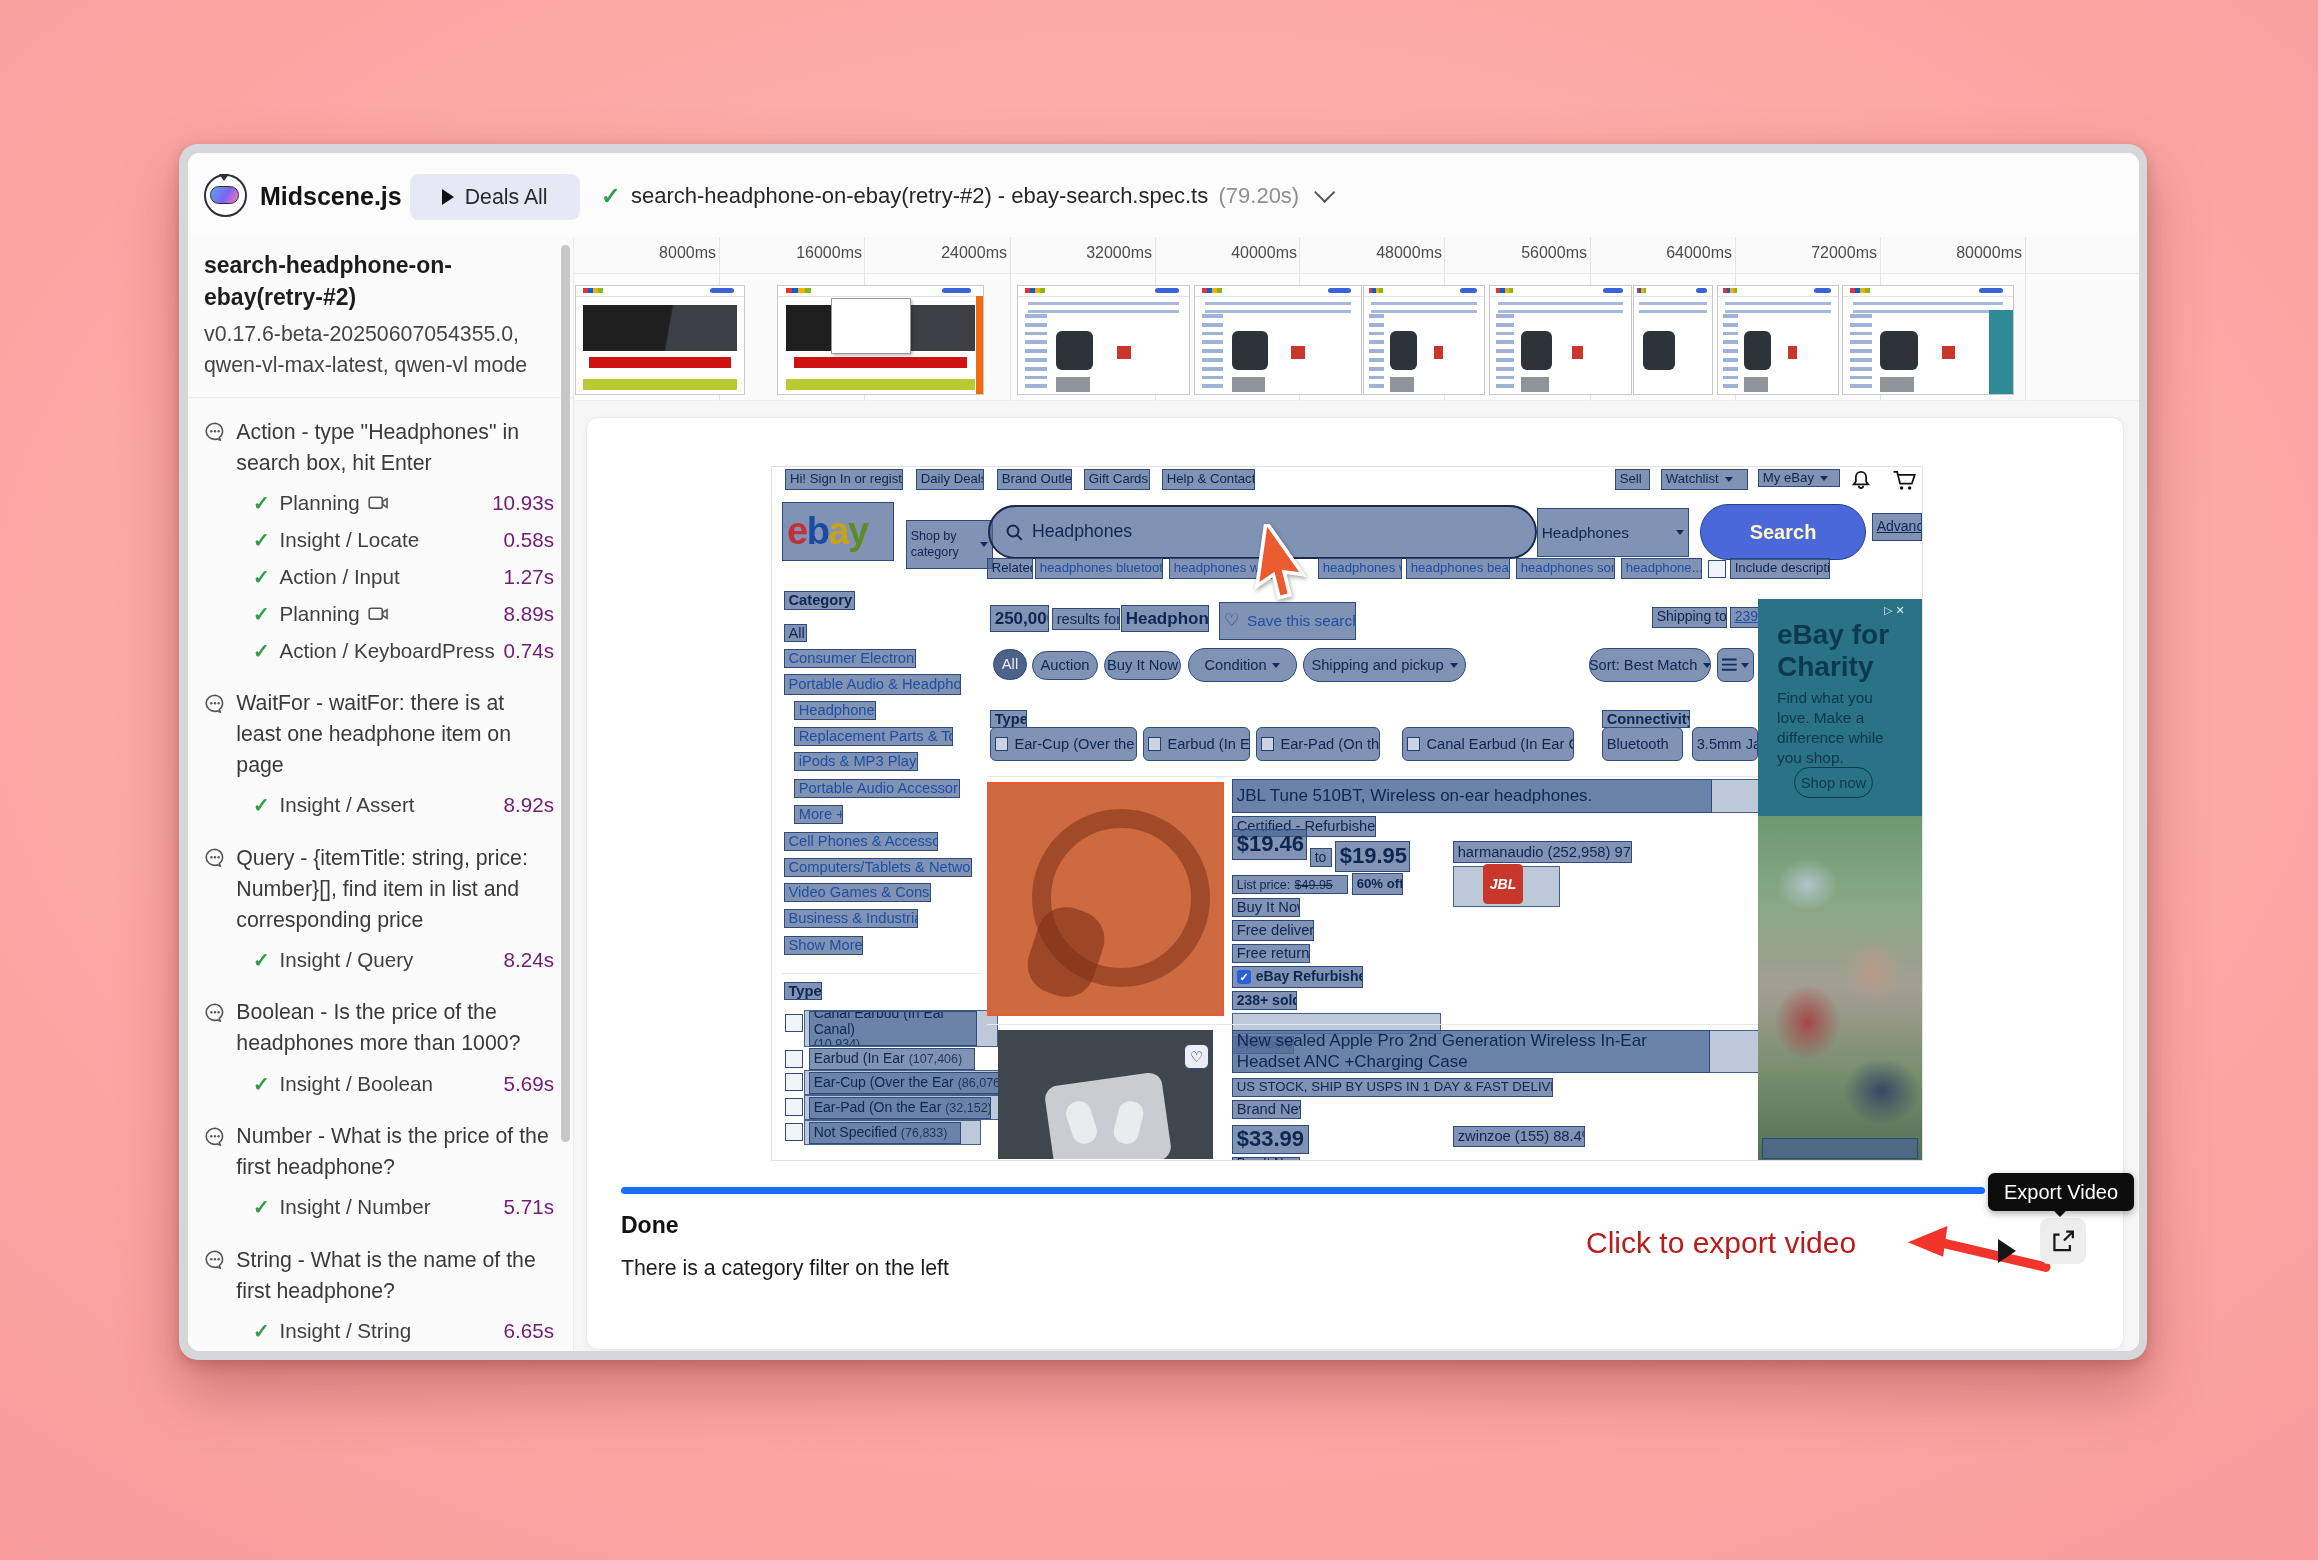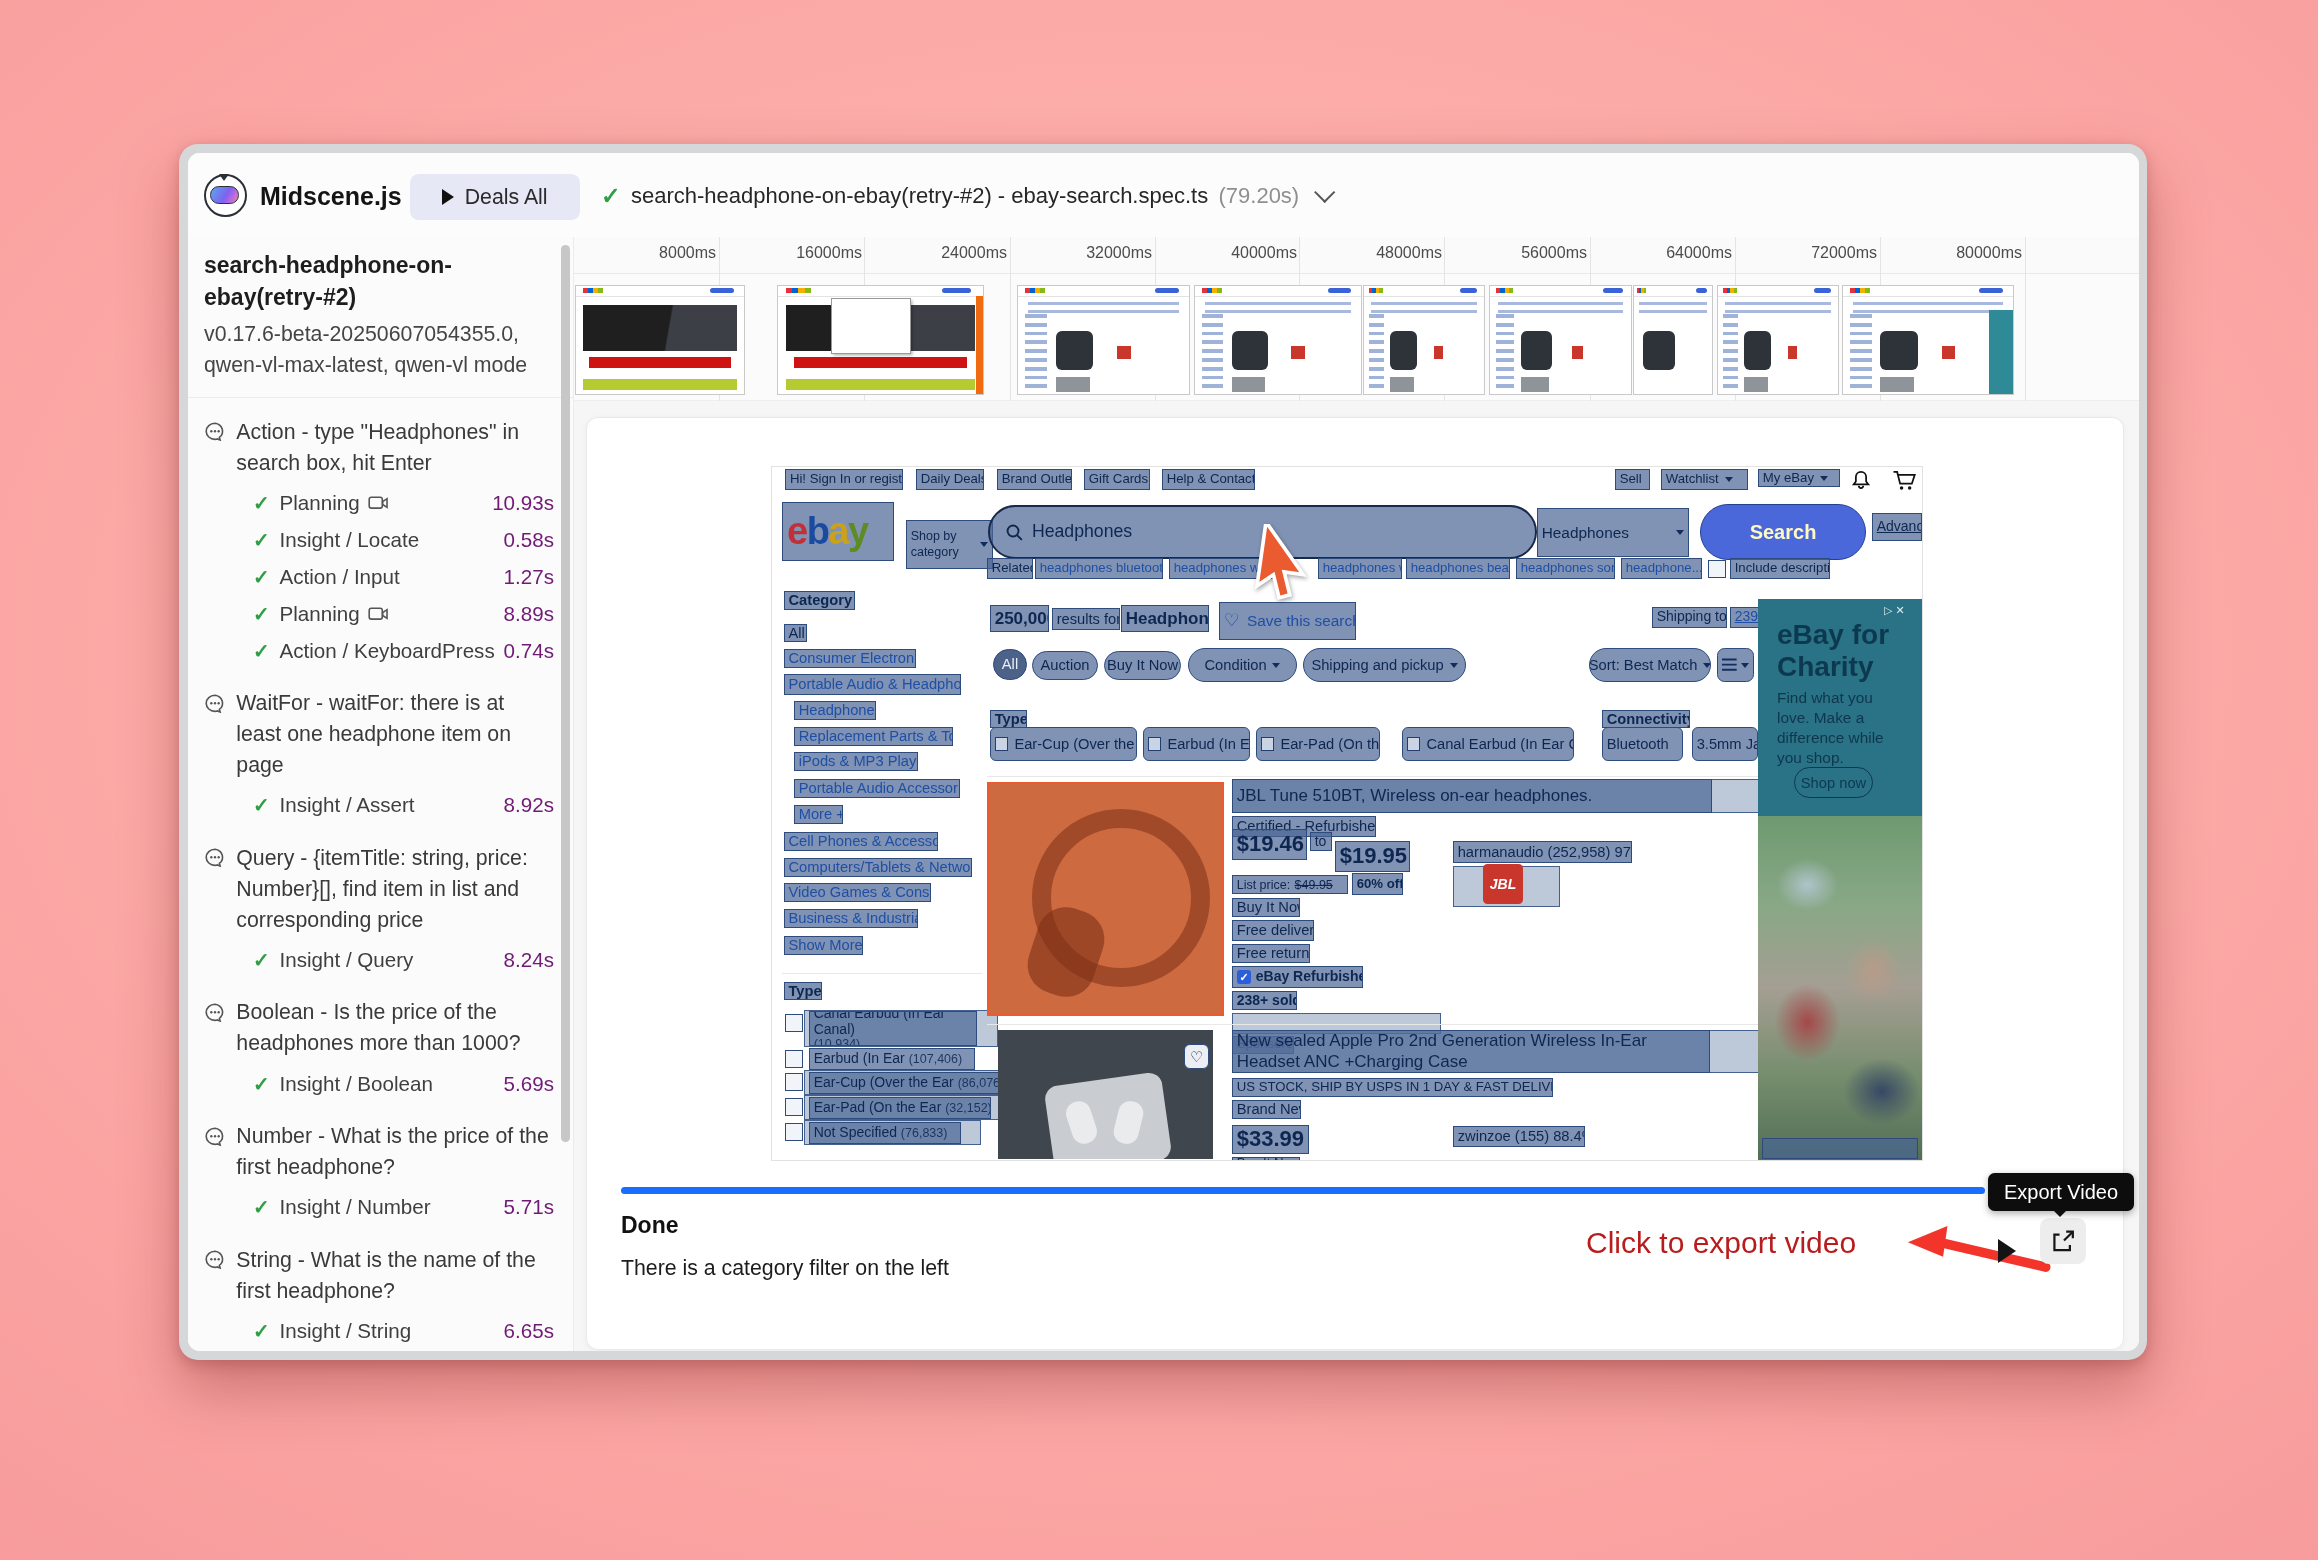--- a/index.html
+++ b/index.html
@@ -555,21 +555,21 @@
       <div class="hline" style="left:215px;top:309px;width:774px"></div>
 
       <div class="jblimg">
           <div class="band"></div>
           <div class="cup"></div>
         </div>
       <div class="ovb ov" style="left:460px;top:312px;width:528px;height:34px"></div>
       <div class="ov" style="left:460px;top:312px;width:480px;height:34px;font-size:17px">JBL Tune 510BT, Wireless on-ear headphones.</div>
       <div class="ov" style="left:460px;top:349px;width:144px;height:20.6px">Certified - Refurbished</div>
       <div class="ov b" style="left:460px;top:362px;width:75px;height:31px;font-size:22px">$19.46</div>
-      <div class="ov" style="left:538px;top:365px;width:22px;height:19px;font-size:14px">to</div>
+      <div class="ov" style="left:538px;top:381px;width:22px;height:19px;font-size:14px">to</div>
       <div class="ov b" style="left:563px;top:374px;width:75px;height:31px;font-size:22px">$19.95</div>
       <div class="ov" style="left:460px;top:408px;width:116px;height:19px;font-size:12.5px">
           <span>List price:</span>
           <span class="strike">$49.95</span>
         </div>
       <div class="ov b" style="left:580px;top:406px;width:51px;height:22px;font-size:13.2px">60% off</div>
       <div class="ov" style="left:460px;top:431px;width:68px;height:19px">Buy It Now</div>
       <div class="ov" style="left:460px;top:453px;width:82px;height:20.6px">Free delivery</div>
       <div class="ov" style="left:460px;top:477px;width:78px;height:19px">Free returns</div>
       <div class="ov" style="left:460px;top:499px;width:131px;height:22px;font-size:14px;font-weight:bold">

